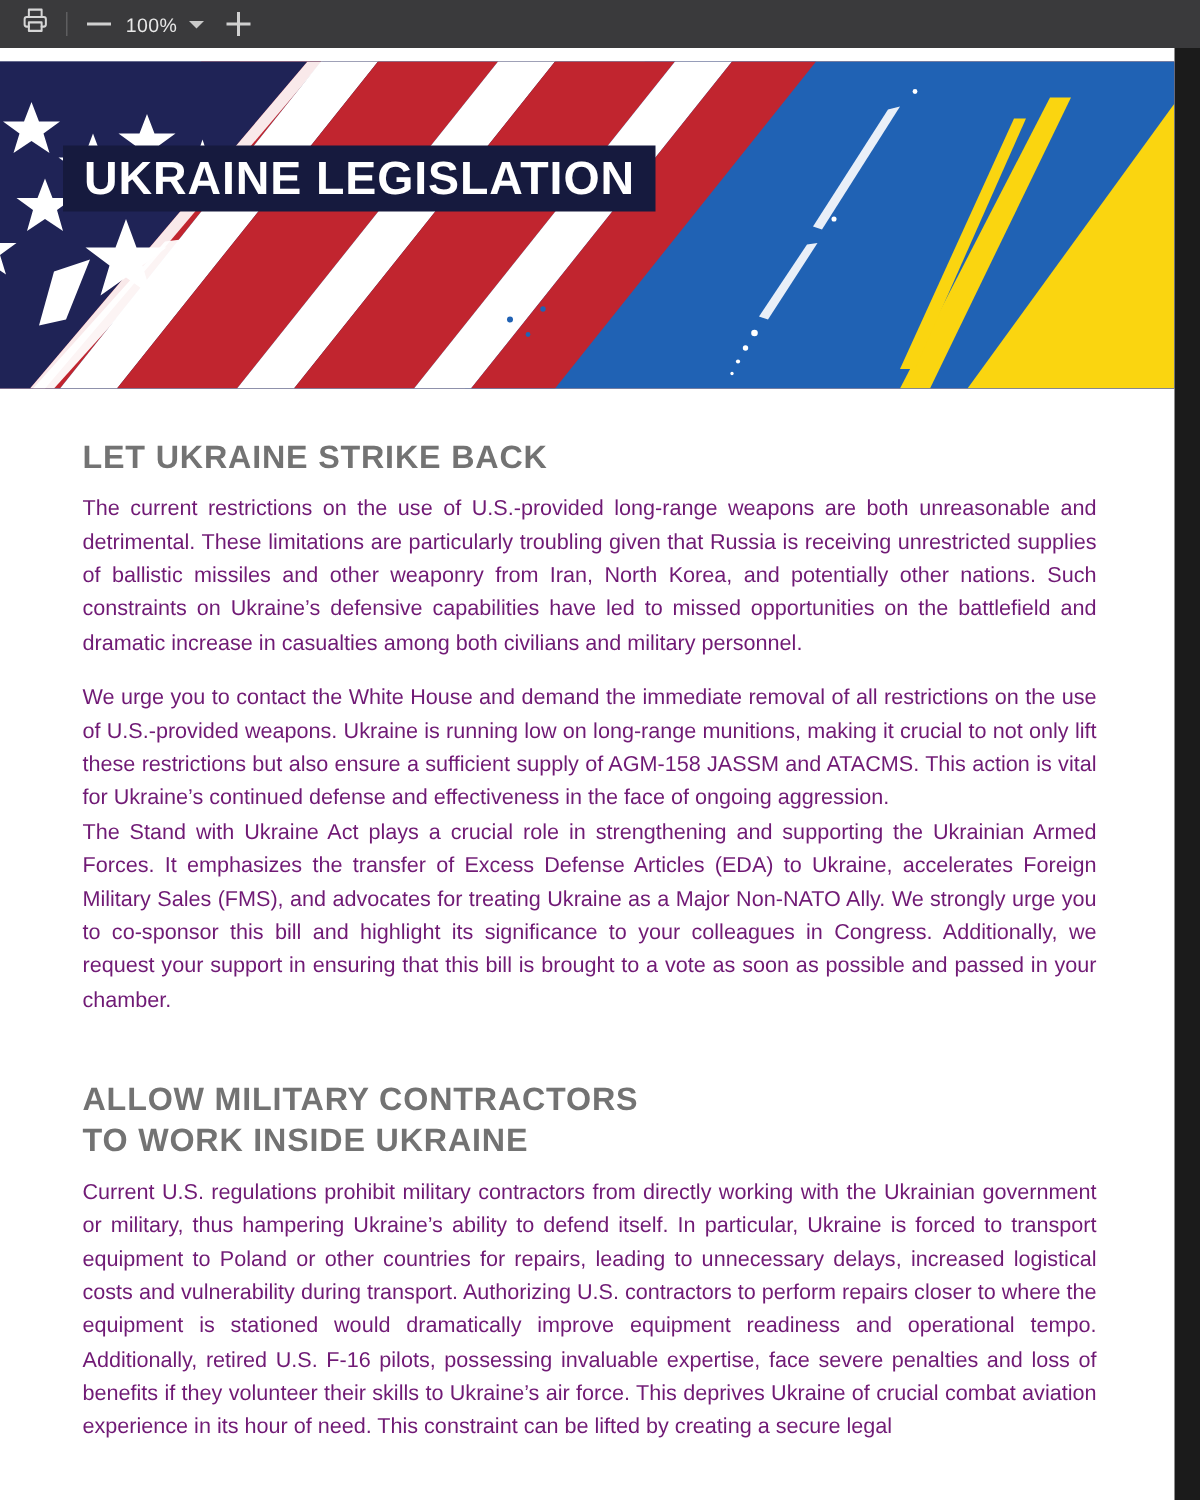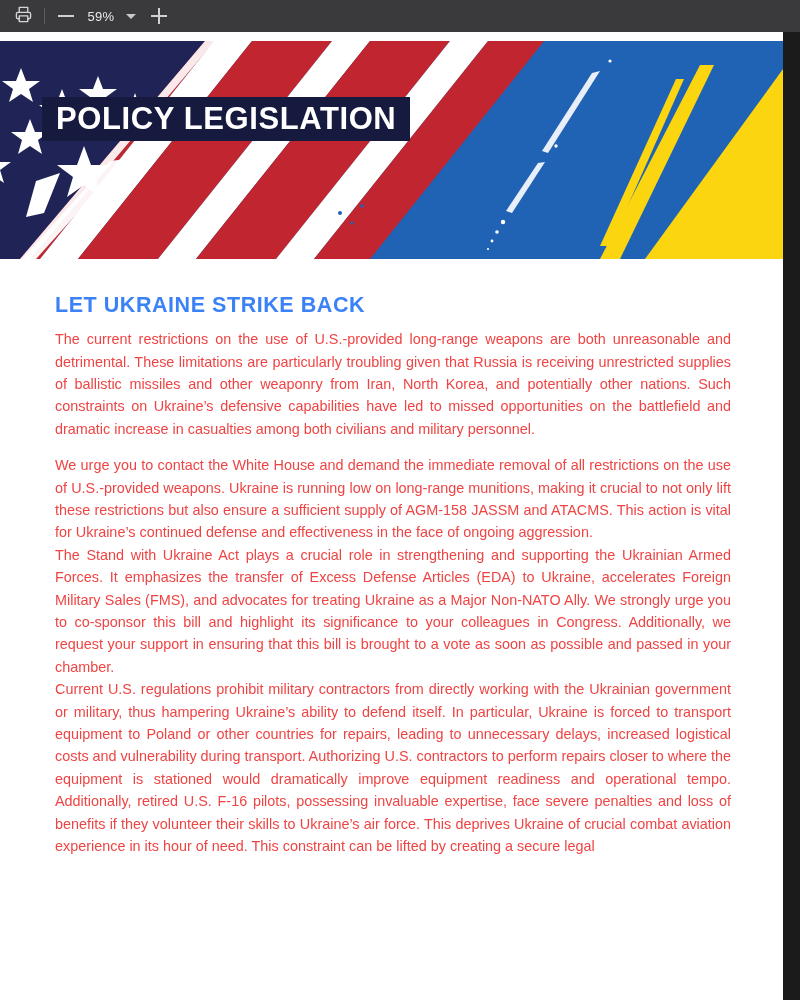--- a/index.html
+++ b/index.html
@@ -120,32 +120,32 @@
   
   #content {
     position: absolute;
     top: 227px;
     left: 0;
     width: 783px;
     padding: 0 52px 0 55px;
     box-sizing: border-box;
   }
   .sec-head {
-    color: #3b82f6;
+    color: #737373;
     font-size: 21.5px;
     font-weight: bold;
     letter-spacing: .55px;
     line-height: 1.27;
     margin: 0 0 9px 0;
     text-transform: uppercase;
   }
   .sec-head.first { padding-top: 33px; }
   .sec-head.spaced { padding-top: 42px; }
   .para {
-    color: #ef4444;
+    color: #701a75;
     font-size: 14.4px;
     line-height: 1.555;
     margin: 0 0 14px 0;
     text-align: justify;
     text-justify: inter-word;
     hyphens: manual;
   }
   .para:last-child { margin-bottom: 0; }
 </style>
 </head>
@@ -162,21 +162,21 @@
       </svg>
     </span>
   </div>
 
   <div class="tb-divider"></div>
 
   <div class="tb-btn">
     <span class="pm"></span>
   </div>
 
-  <div class="zoom-value">59%</div>
+  <div class="zoom-value">100%</div>
 
   <div class="caret"></div>
 
   <div class="tb-btn" style="margin-left:8px">
     <span class="pm plus"></span>
   </div>
 
 </div>
 
 <div id="page-gap"></div>
@@ -244,34 +244,38 @@
           <circle cx="340" cy="172" r="2"></circle>
           <circle cx="352" cy="182" r="1.6"></circle>
           <circle cx="362" cy="165" r="1.8"></circle>
         </g>
 
         <path d="M36,140 L60,132 L44,172 L26,176 Z" fill="#ffffff"></path>
       </g>
     </svg>
 
     <div id="title-wrap">
-      <span class="title-line">POLICY LEGISLATION</span>
+      <span class="title-line">UKRAINE LEGISLATION</span>
     </div>
   </div>
 
   <div id="content">
 
     <div>
       <h2 class="sec-head first">LET UKRAINE STRIKE BACK</h2>
       <p class="para">The current restrictions on the use of U.S.-provided long-range weapons are both unreasonable and detrimental. These limitations are particularly troubling given that Russia is receiving unrestricted supplies of ballistic missiles and other weaponry from Iran, North Korea, and potentially other nations. Such constraints on Ukraine’s defensive capabilities have led to missed opportunities on the battlefield and dramatic increase in casualties among both civilians and military personnel.</p>
       <p class="para">We urge you to contact the White House and demand the immediate removal of all restrictions on the use of U.S.-provided weapons. Ukraine is running low on long-range munitions, making it crucial to not only lift these restrictions but also ensure a sufficient supply of AGM-158 JASSM and ATACMS. This action is vital for Ukraine’s continued defense and effectiveness in the face of ongoing aggression.</p>
     </div>
 
     <div>
       <p class="para">The Stand with Ukraine Act plays a crucial role in strengthening and supporting the Ukrainian Armed Forces. It emphasizes the transfer of Excess Defense Articles (EDA) to Ukraine, accelerates Foreign Military Sales (FMS), and advocates for treating Ukraine as a Major Non-NATO Ally. We strongly urge you to co-sponsor this bill and highlight its significance to your colleagues in Congress. Additionally, we request your support in ensuring that this bill is brought to a vote as soon as possible and passed in your chamber.</p>
     </div>
 
     <div>
+      <h2 class="sec-head spaced">
+        <span>ALLOW MILITARY CONTRACTORS</span><br>
+        <span>TO WORK INSIDE UKRAINE</span>
+      </h2>
       <p class="para">Current U.S. regulations prohibit military contractors from directly working with the Ukrainian government or military, thus hampering Ukraine’s ability to defend itself. In particular, Ukraine is forced to transport equipment to Poland or other countries for repairs, leading to unnecessary delays, increased logistical costs and vulnerability during transport. Authorizing U.S. contractors to perform repairs closer to where the equipment is stationed would dramatically improve equipment readiness and operational tempo. Additionally, retired U.S. F-16 pilots, possessing invaluable expertise, face severe penalties and loss of benefits if they volunteer their skills to Ukraine’s air force. This deprives Ukraine of crucial combat aviation experience in its hour of need. This constraint can be lifted by creating a secure legal</p>
     </div>
 
   </div>
 </div>
 
 </body></html>

